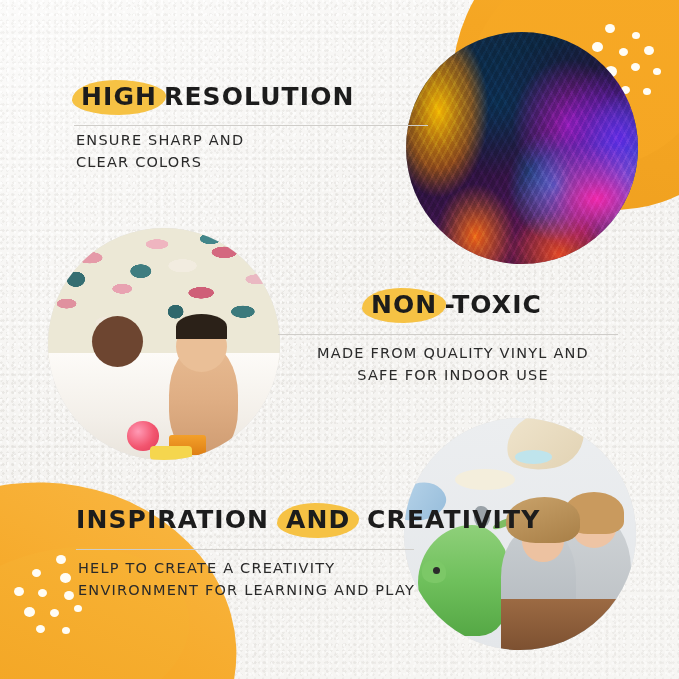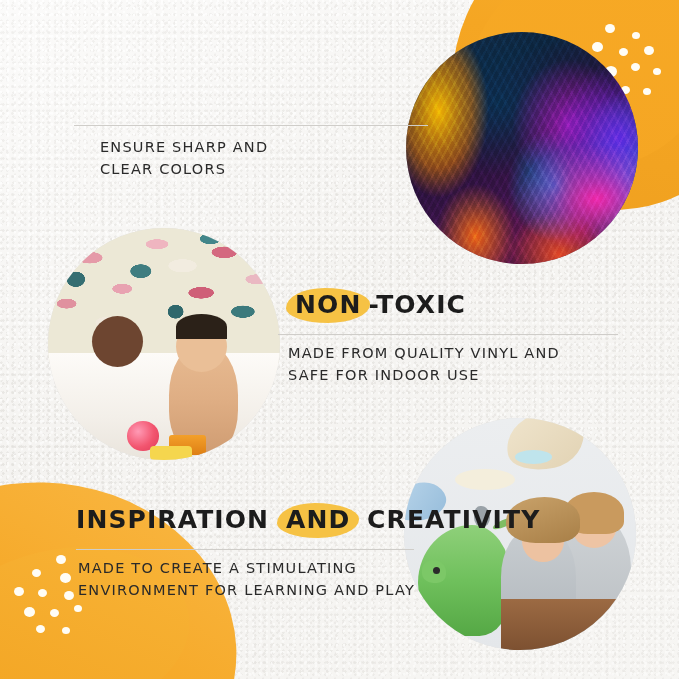--- a/index.html
+++ b/index.html
@@ -222,21 +222,21 @@
   }
 
   .body-text {
     font-family:"DejaVu Sans", sans-serif;
     font-size:14.5px;
     letter-spacing:1.2px;
     line-height:1.55;
     color:#2a2a2a;
     white-space:pre-line;
   }
-  .align-right { text-align:left; }
+  .align-right { text-align:center; }
 </style>
 </head>
 <body>
 
 <div id="infographic">
 
   <div class="paper-texture"></div>
   <div class="paper-shade"></div>
 
   <div class="blob blob-tr"></div>
@@ -311,23 +311,28 @@
       <div class="kid kid-back"></div>
       <div class="kid-back-head"></div>
       <div class="kid-back-hair"></div>
       <div class="kid kid-front"></div>
       <div class="kid-front-head"></div>
       <div class="kid-hat"></div>
       <div class="desk"></div>
     </div>
   </div>
 
+  <div class="text-block" style="left:74px; top:82px; width:330px;">
+    <div class="headline">
+      <span class="hl">HIGH</span><span>RESOLUTION</span>
+    </div>
+  </div>
   <div class="divider" style="left:74px; top:125px; width:340px;"></div>
   <div class="divider" style="left:414px; top:125px; width:14px;"></div>
-  <div class="text-block" style="left:76px; top:136px; width:320px;margin-left:24px;">
+  <div class="text-block" style="left:76px; top:129px; width:320px;">
     <div class="body-text">ENSURE SHARP AND
 CLEAR COLORS</div>
   </div>
 
   <div class="text-block" style="left:288px; top:290px; width:330px;">
     <div class="headline align-right">
       <span class="hl">NON</span><span>-TOXIC</span>
     </div>
   </div>
   <div class="divider" style="left:278px; top:334px; width:340px;"></div>
@@ -338,17 +343,17 @@
       <span>CREATIVITY</span>
     </div>
   </div>
 
   <div class="text-block" style="left:288px; top:342px; width:330px;">
     <div class="body-text align-right">MADE FROM QUALITY VINYL AND
 SAFE FOR INDOOR USE</div>
   </div>
   <div class="divider" style="left:76px; top:549px; width:338px;"></div>
   <div class="text-block" style="left:78px; top:557px; width:340px;">
-    <div class="body-text">MADE TO CREATE A STIMULATING
+    <div class="body-text">HELP TO CREATE A CREATIVITY
 ENVIRONMENT FOR LEARNING AND PLAY</div>
   </div>
 
 </div>
 
 </body></html>

